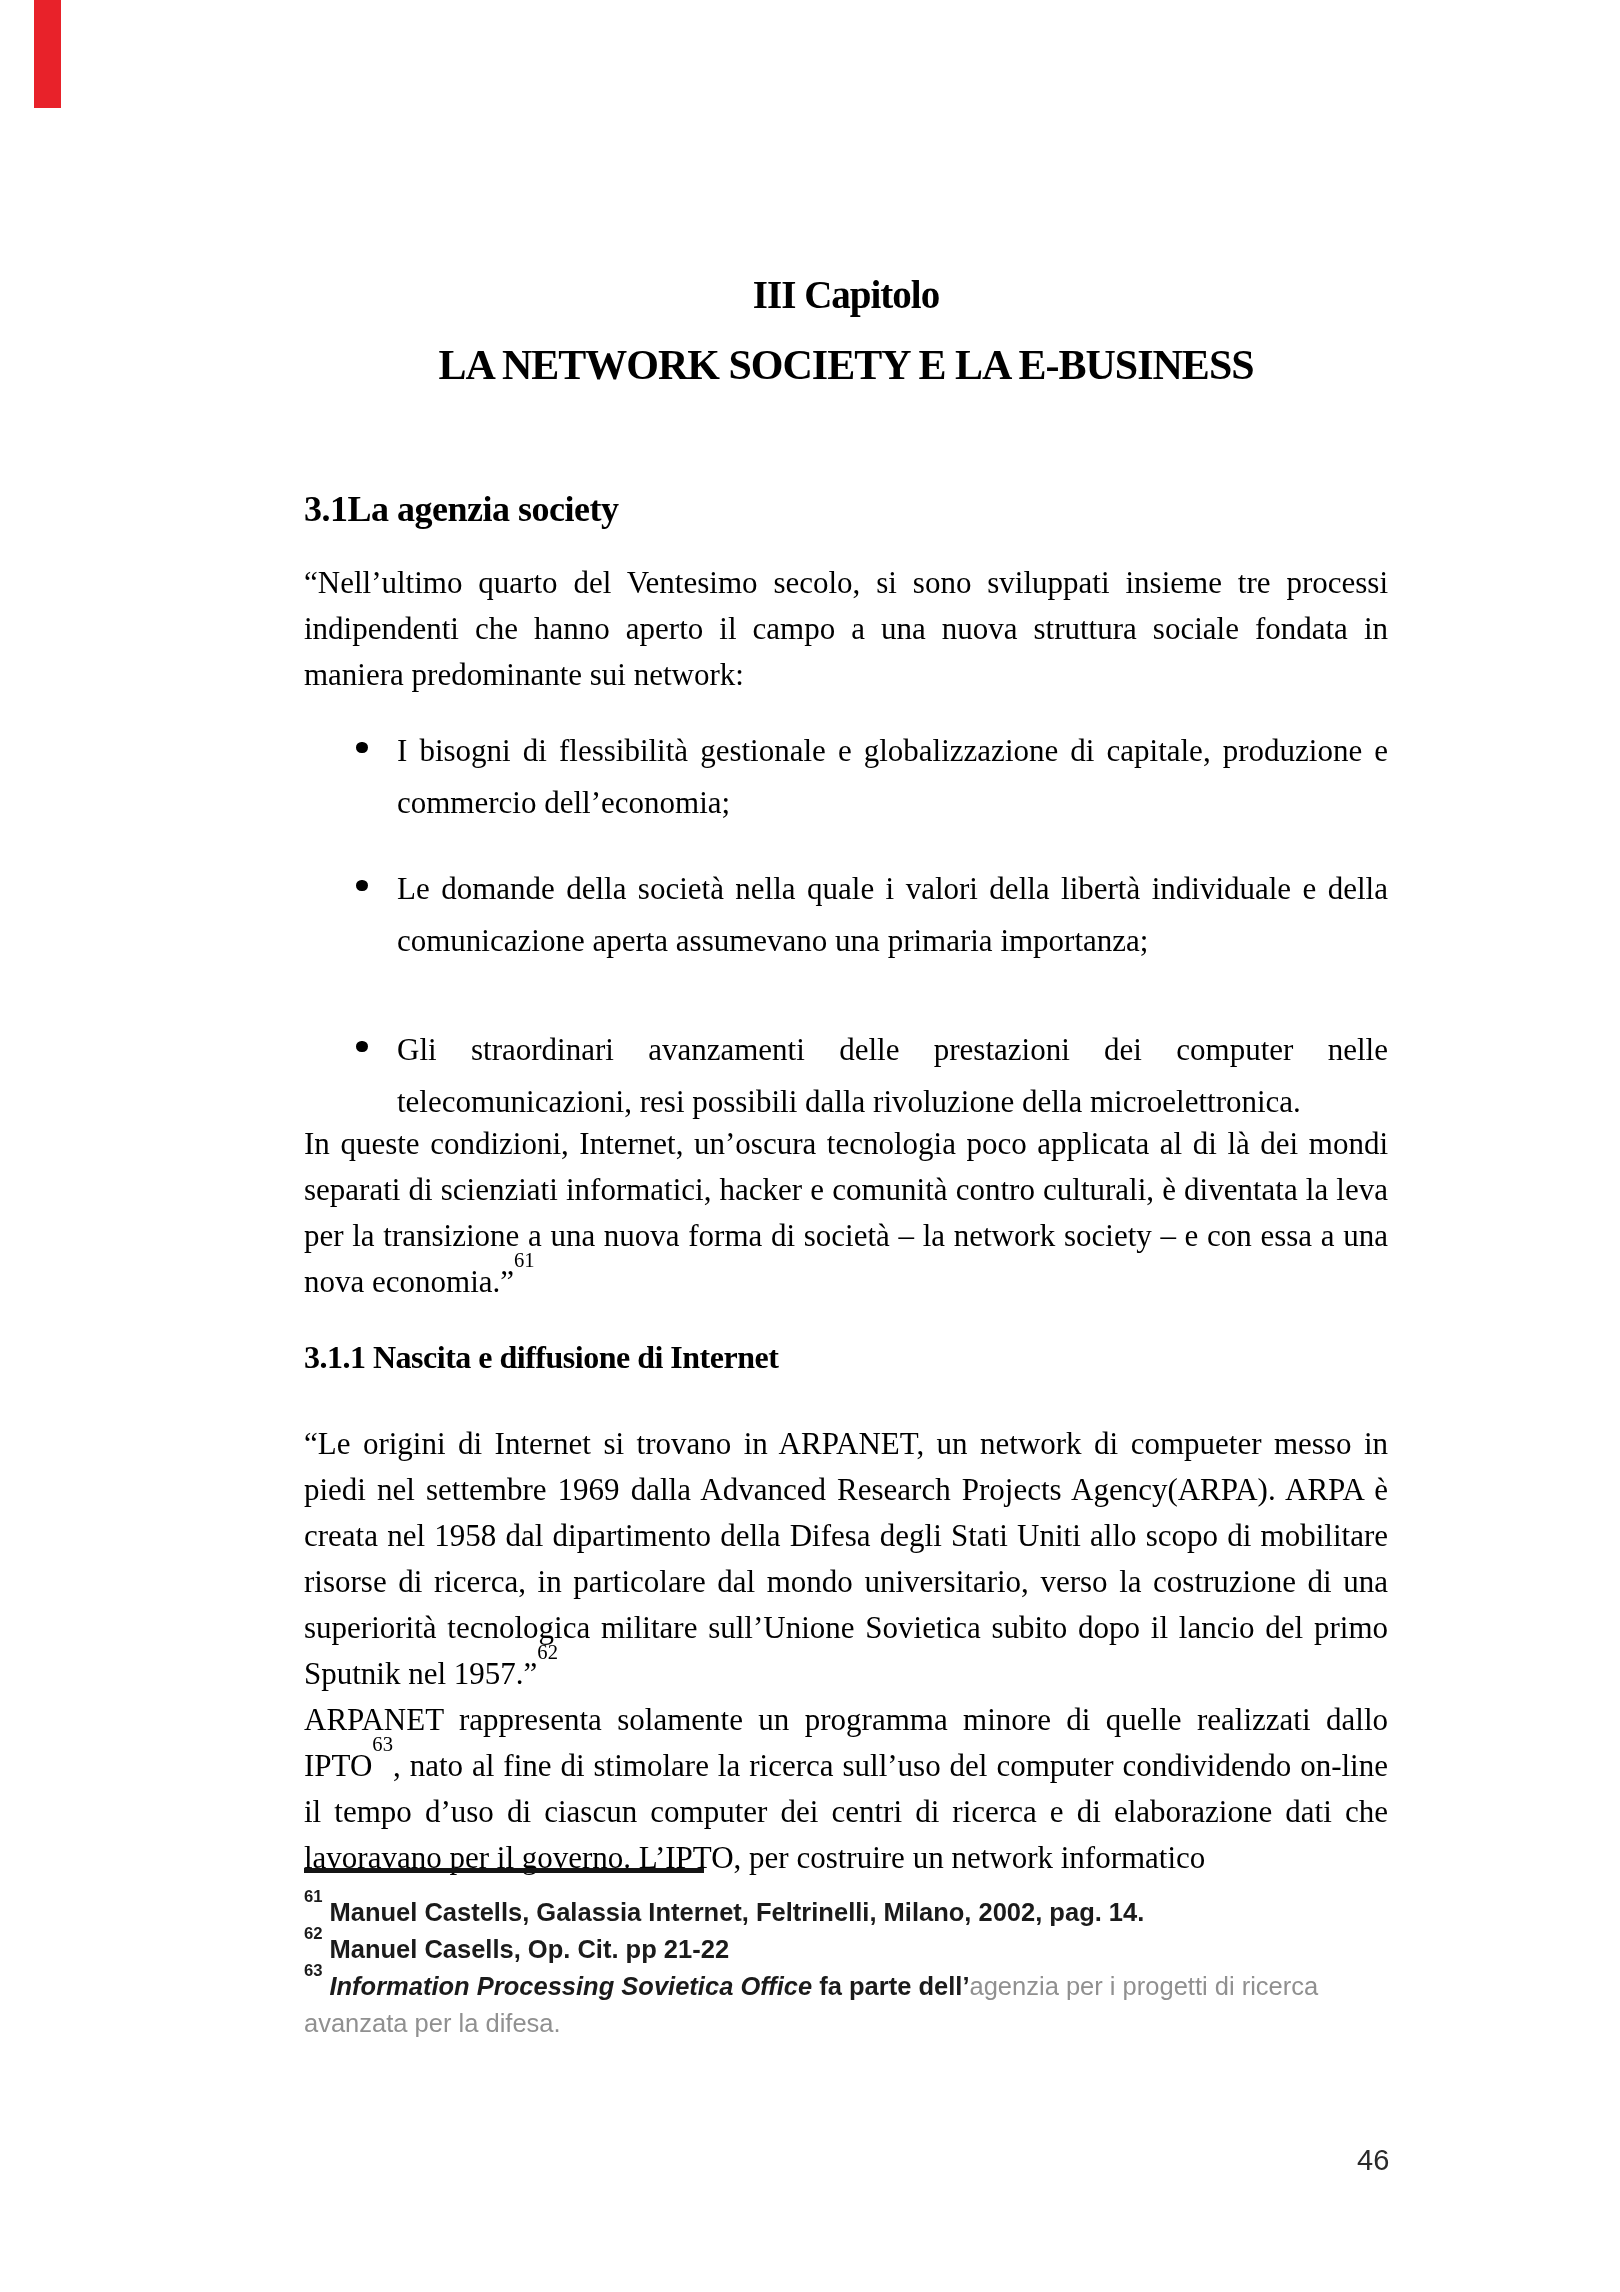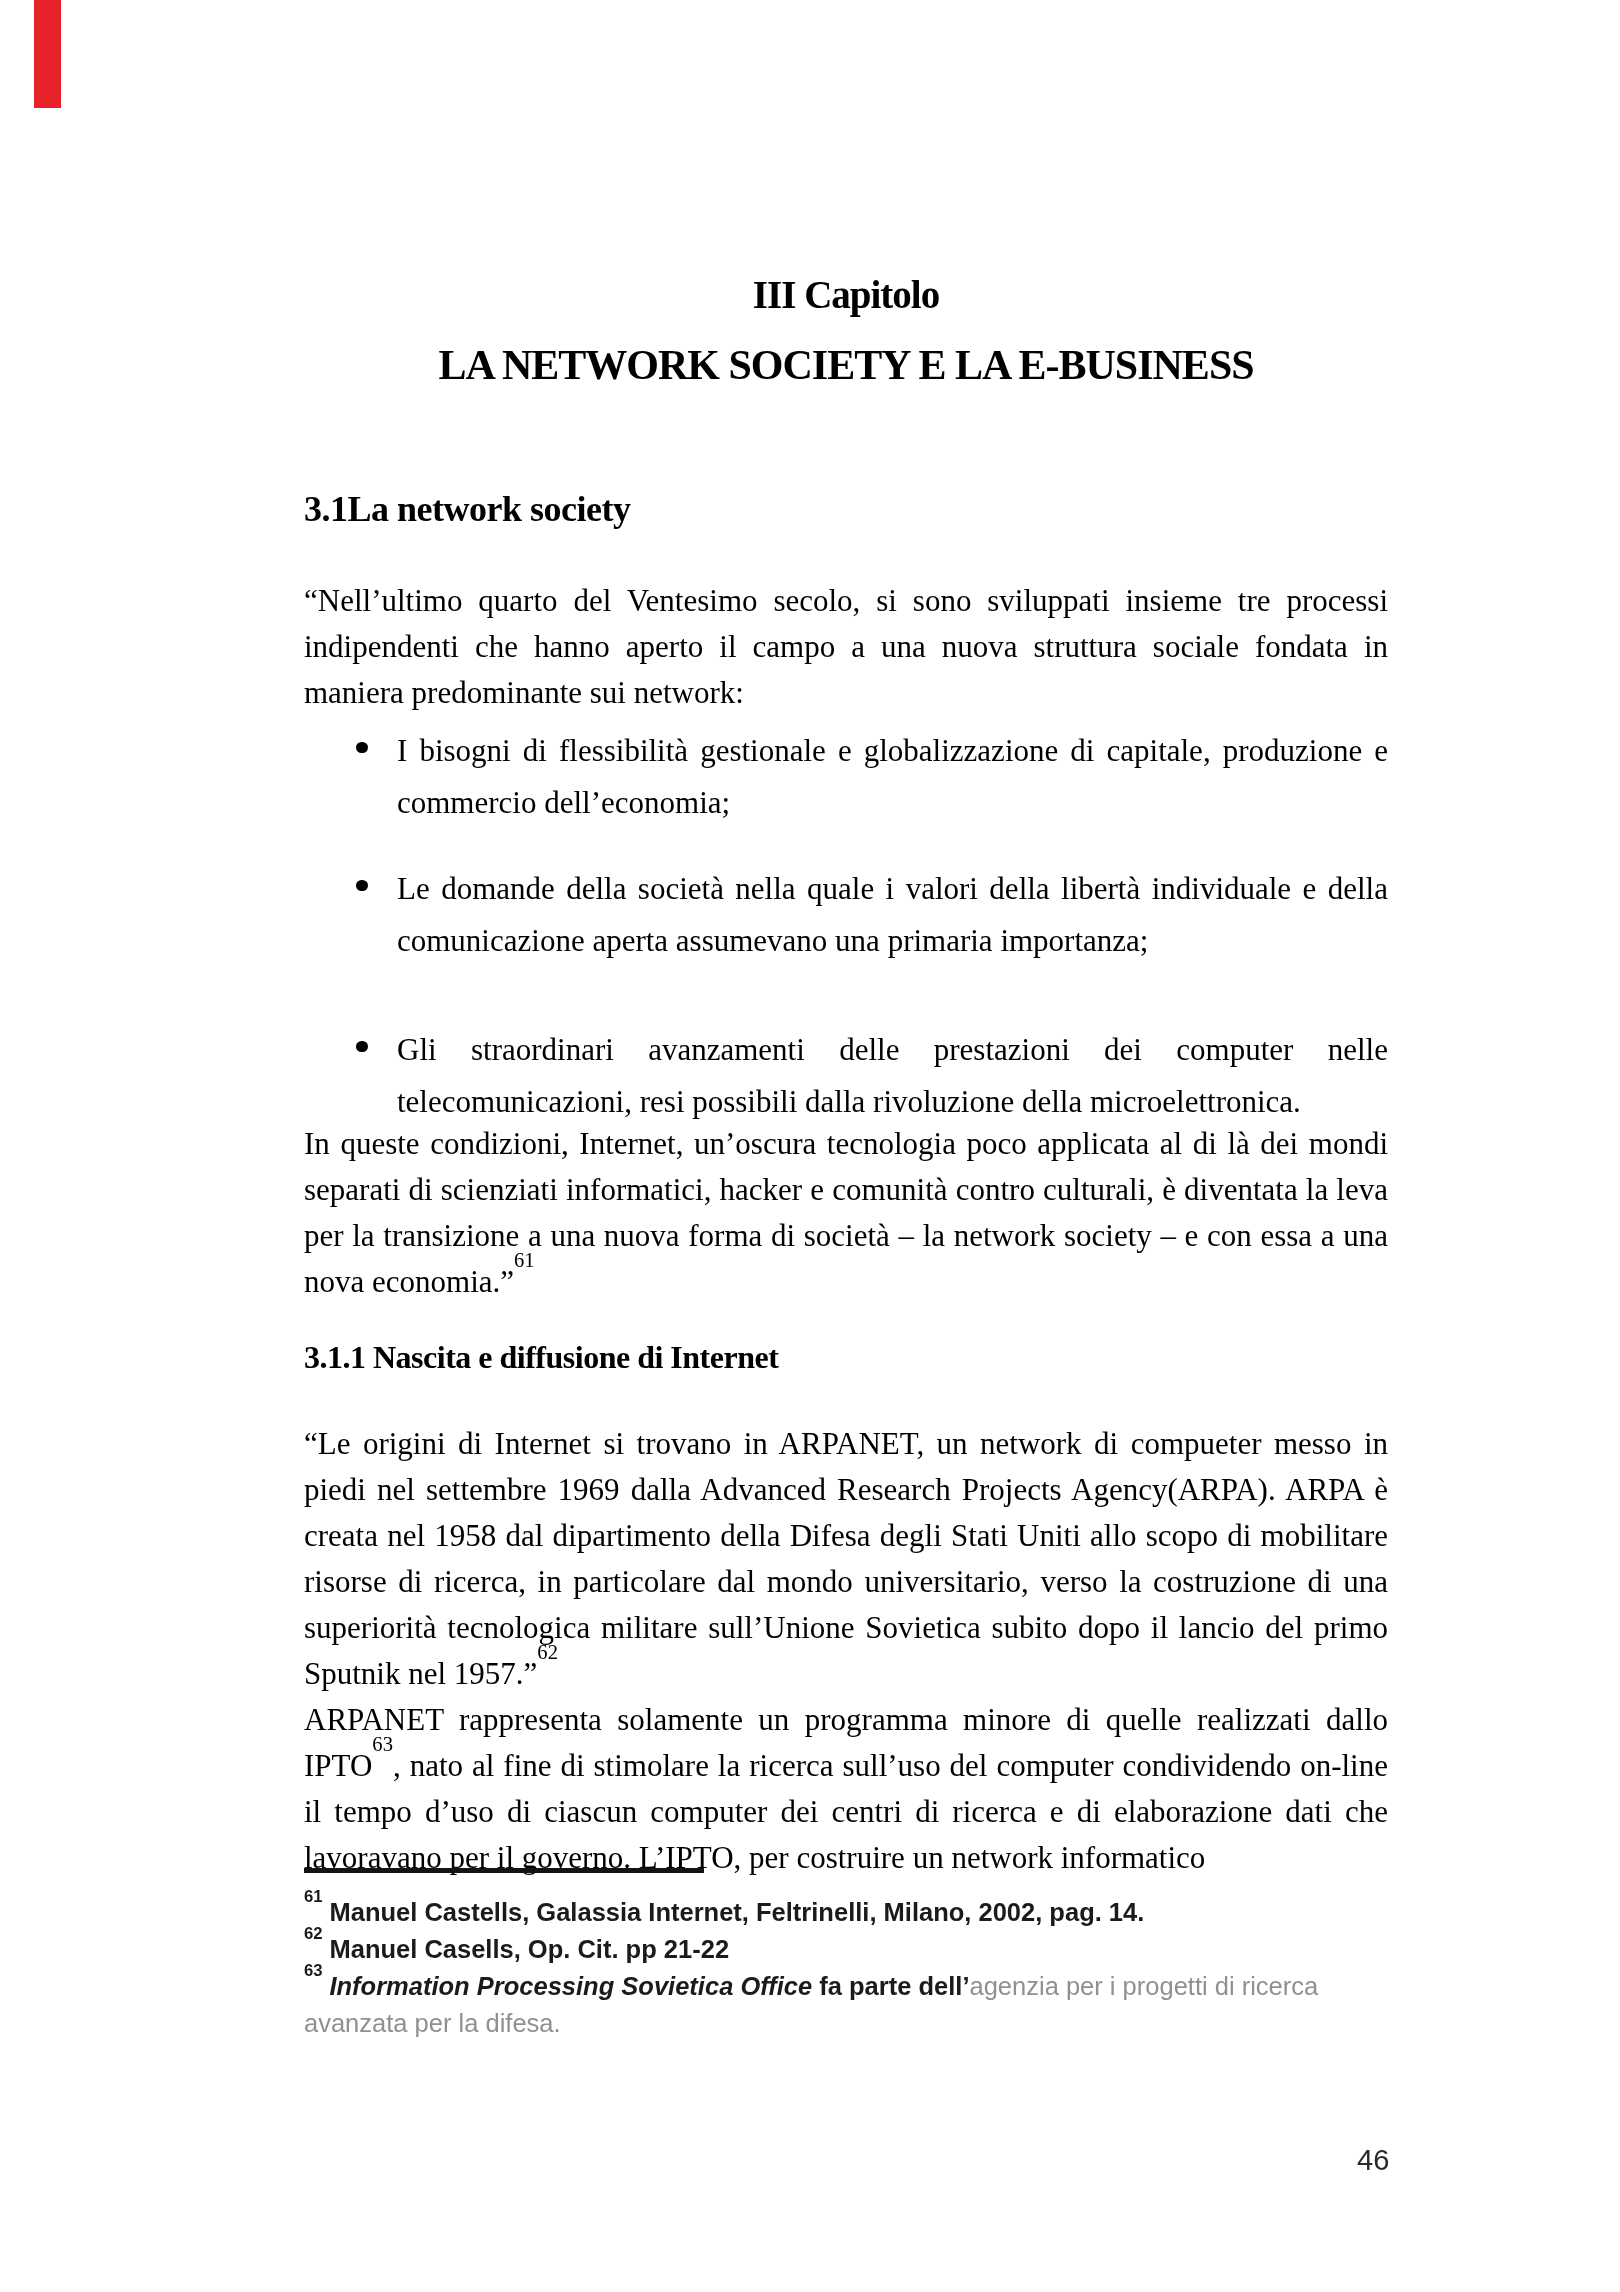--- a/index.html
+++ b/index.html
@@ -37,21 +37,21 @@
   }
   .h3 {
     position: absolute; top: 1339px; left: 0;
     font-size: 32px; font-weight: bold; letter-spacing: -0.5px; text-align: right;
   }
   .para {
     position: absolute; left: 0; width: 1084px;
     font-size: 31px; line-height: 46px;
     text-align: justify;
   }
-  .p-intro  { top: 547px; }
+  .p-intro  { top: 529px; }
   .p-close  { top: 1090px; }
   .p-origini{ top: 1390px; }
   .p-arpanet{ top: 1666px; }
   .bullet {
     position: absolute; left: 93px; width: 991px;
     font-size: 31px; line-height: 52px; text-align: justify;
   }
   .bullet-1 { top: 725px; }
   .bullet-2 { top: 863px; }
   .bullet-3 { top: 1024px; }
@@ -98,21 +98,21 @@
 <div class="page">
 
   <div class="red-mark"></div>
 
   <div class="content">
 
     <div class="kicker">III Capitolo</div>
 
     <div class="chapter-title">LA NETWORK SOCIETY E LA E-BUSINESS</div>
 
-    <div class="h2">3.1La network society</div>
+    <div class="h2">3.1La agenzia society</div>
 
     <p class="para p-intro">“Nell’ultimo quarto del Ventesimo secolo, si sono sviluppati insieme tre processi indipendenti che hanno aperto il campo a una nuova struttura sociale fondata in maniera predominante sui network:</p>
 
     <div class="bullet bullet-1">
       <span class="dot"></span>
       <span>I bisogni di flessibilità gestionale e globalizzazione di capitale, produzione e commercio dell’economia;</span>
     </div>
 
     <div class="bullet bullet-2">
       <span class="dot"></span>

